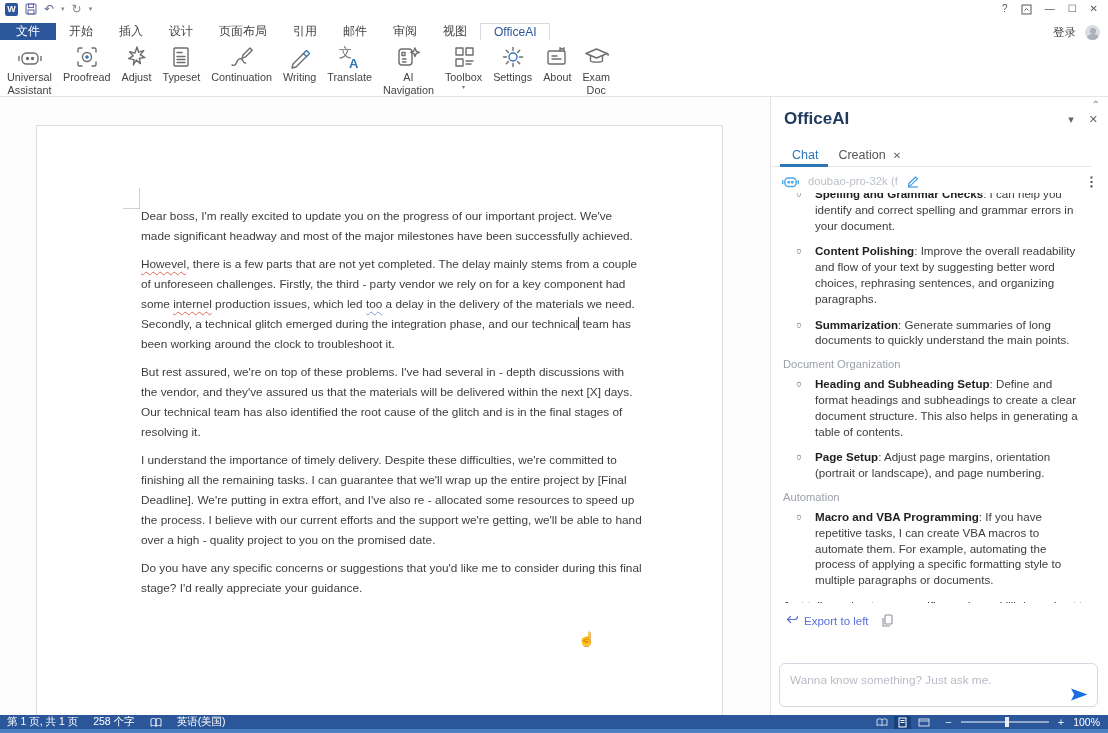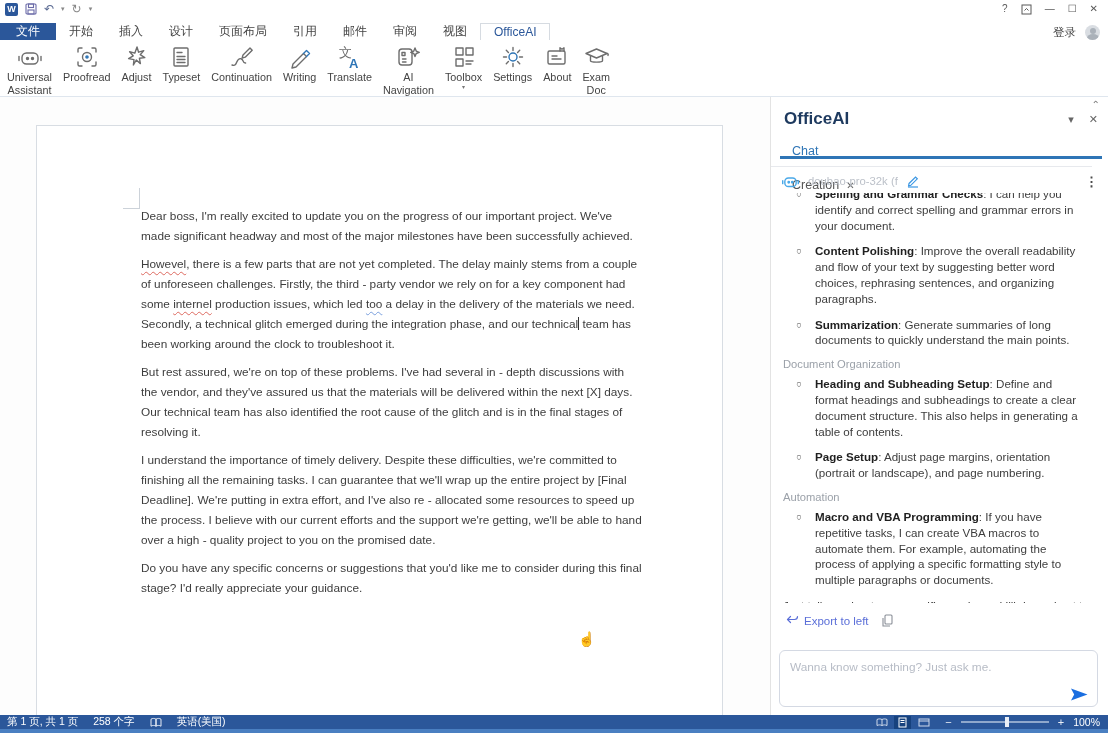--- a/index.html
+++ b/index.html
@@ -53,39 +53,39 @@
   .caret { display:inline-block; width:1px; height:13px; background:#333; vertical-align:-2px; }
   .hand-cursor { position:absolute; left:578px; top:534px; font-size:14px; color:#9d9d9d; }
 
   
   .panel { position:relative; width:338px; background:#fff; border-left:1px solid #e3e3e3; }
   .panel-header { position:absolute; top:12px; left:13px; right:10px; display:flex; align-items:center; }
   .panel-title { font-size:17px; font-weight:600; color:#1e3a5f; }
   .phicons { margin-left:auto; display:flex; align-items:center; gap:15px; }
   .phicon { font-size:11px; color:#666; line-height:1; }
   .panel-tabs { position:absolute; top:47px; left:0; right:16px; height:23px; border-bottom:1px solid #e7e9ed;
-                display:flex; gap:20px; padding-left:21px; font-size:12.5px;flex-direction:column; }
+                display:flex; align-items:center; gap:20px; padding-left:21px; font-size:12.5px; }
   .ptab-chat { color:#2e75b6; position:relative; height:100%; display:flex; align-items:center; }
   .ptab-chat:after { content:""; position:absolute; left:-12px; right:-10px; bottom:-1px; height:3px; background:#2e75b6; }
   .ptab-creation { color:#555; display:flex; align-items:center; gap:7px; }
   .ptab-close { font-size:10px; color:#666; }
   .model-row { position:absolute; top:73px; left:10px; right:10px; height:22px; display:flex; align-items:center; gap:8px; }
   .model-name { font-size:11.3px; color:#bcc1c9; }
   .kebab { margin-left:auto; font-size:13px; color:#4a4a4a; font-weight:bold; }
   .chat { position:absolute; top:96px; left:0; right:4px; bottom:112px; overflow:hidden; padding:0 8px 0 12px; }
   .chat > :first-child { margin-top:-7px; }
   .msg-bullet { display:flex; margin-bottom:10px; }
   .bullet-mark { flex:none; width:32px; text-align:center; font-size:9.5px; color:#4a4a4a; padding-top:2px; }
   .bullet-text { flex:none; width:270px; font-size:11.6px; line-height:15.8px; color:#3d3d3d; }
   .bullet-text b { color:#1f1f1f; }
   .msg-section { font-size:11.2px; color:#9ba1a9; margin:3px 0 6px 0; }
   .msg-text { font-size:11.6px; line-height:15.8px; color:#3d3d3d; width:306px; margin-top:2px; }
   .export-row { position:absolute; bottom:88px; left:15px; display:flex; align-items:center; gap:12px; }
   .export-link { display:flex; align-items:center; gap:5px; font-size:11.5px; color:#5b6fd8; cursor:pointer; }
-  .input-box { position:absolute; left:8px; right:10px; bottom:8px; height:57px;
+  .input-box { position:absolute; left:8px; right:10px; bottom:8px; height:44px;
                border:1px solid #d4d9e3; border-radius:6px; background:#fff; }
   .input-box textarea { width:100%; height:40px; border:none; outline:none; resize:none; background:transparent;
                font-family:"Liberation Sans", sans-serif; font-size:11.8px; color:#444; padding:9px 10px; }
   .input-box textarea::placeholder { color:#b7bcc6; }
   .send-btn { position:absolute; right:9px; bottom:5px; line-height:0; cursor:pointer; }
 
   
   .statusbar { position:absolute; left:0; right:0; bottom:4px; height:14px; background:#2b579a;
                display:flex; align-items:center; color:#fff; font-size:10.5px; }
   .bottomstrip { position:absolute; left:0; right:0; bottom:0; height:4px; background:#4a7fc1; }

